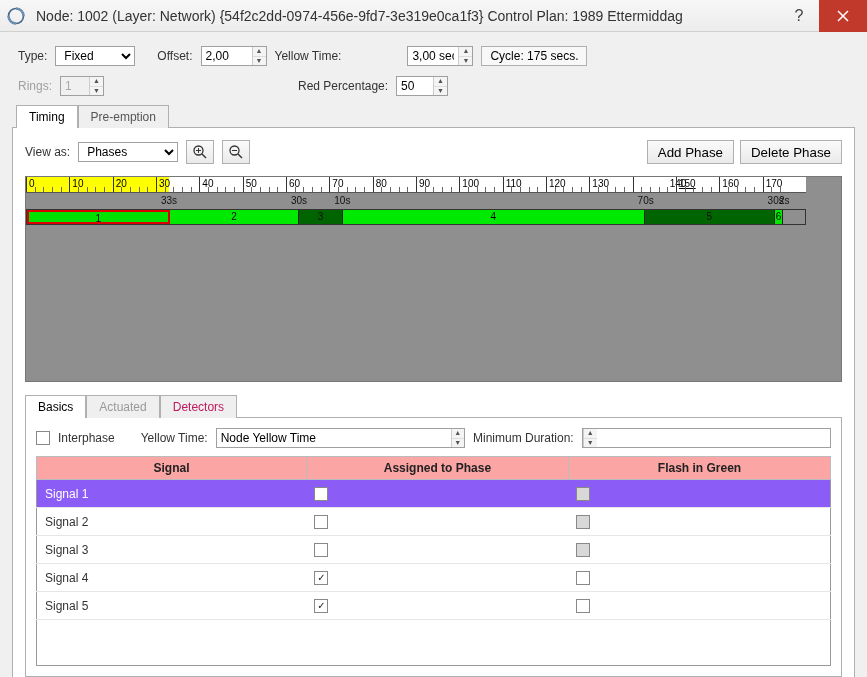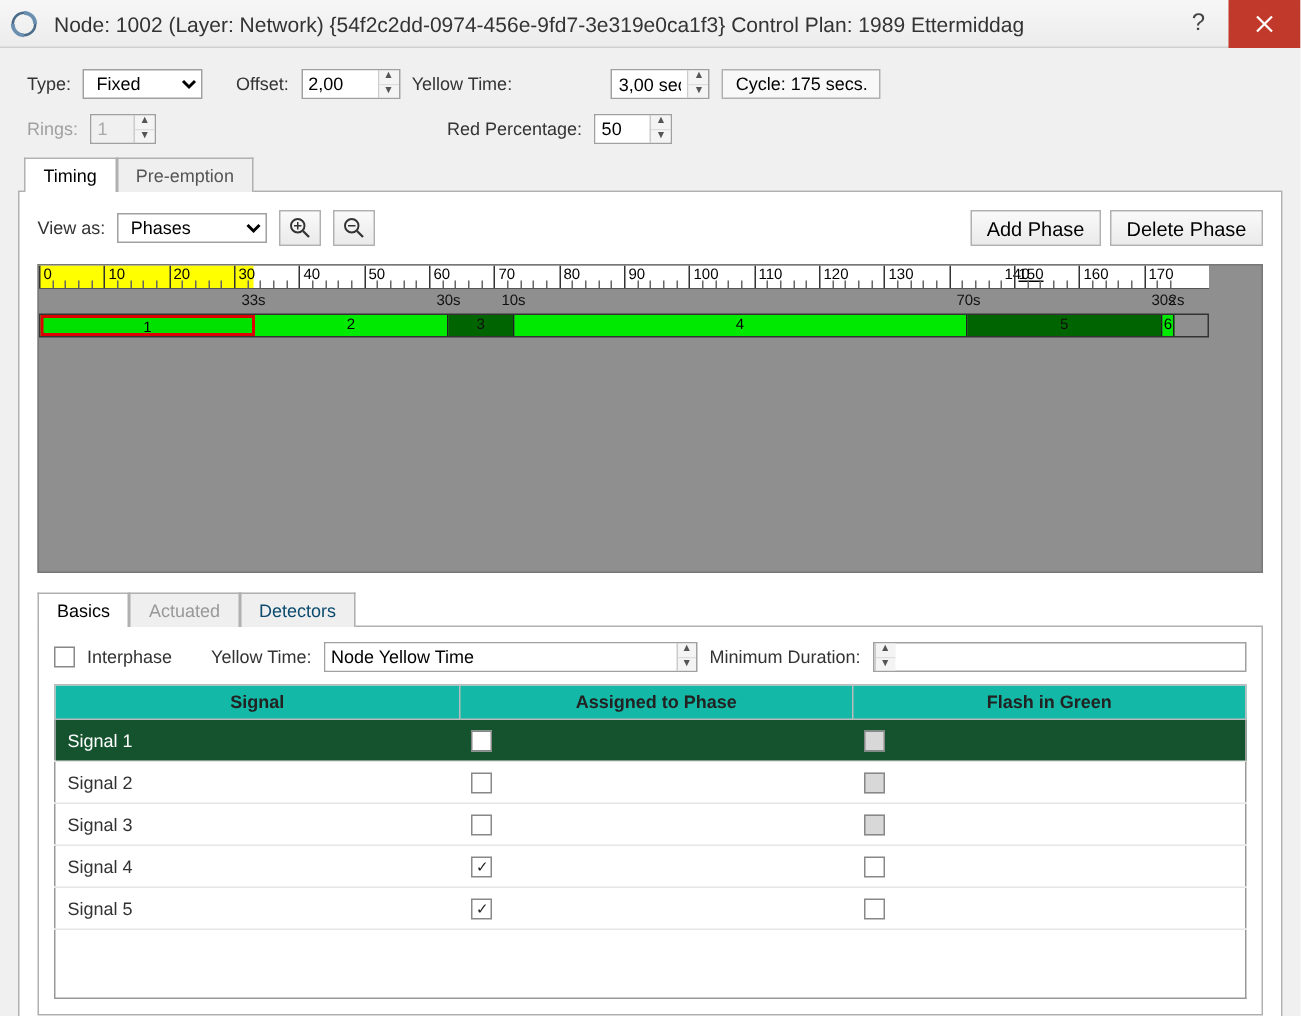--- a/index.html
+++ b/index.html
@@ -164,29 +164,29 @@
   .chk {
     width:14px; height:14px; border:1px solid #888; background:#fff;
     display:inline-flex; align-items:center; justify-content:center;
     font-size:10px; color:#222;
   }
   .chk.filled { background:#d8d8d8; }
   table.signals {
     width:100%; border-collapse:collapse; border:1px solid #999;
   }
   table.signals th {
-    background:#14b8a6; border:1px solid #bbb; padding:4px 6px;
+    background:#fca5a5; border:1px solid #bbb; padding:4px 6px;
     font-weight:600; font-size:12px; color:#222;
   }
   table.signals td {
     border-bottom:1px solid #e6e6e6; padding:5px 8px;
     font-size:12px; color:#333; height:28px;
   }
   tr.selected td {
-    background:#14532d; color:#fff;
+    background:#8b5cf6; color:#fff;
   }
   tr.padrow td { height:46px; border-bottom:none; }
   .cell-chk { display:flex; }
   .swirl-logo { width:20px; height:20px; }
 </style>
 </head>
 <body>
 
 <div class="titlebar">
   <div class="logo">
@@ -391,21 +391,21 @@
         <div class="seg seg-light" style="left: 40.5556%; width: 38.8889%;">4</div>
         <div class="seg seg-dark" style="left: 79.4444%; width: 16.6667%;">5</div>
         <div class="seg seg-light" style="left: 96.1111%; width: 1.11111%;">6</div>
       </div>
   </div>
 
   <div class="bottom-tabs-area">
     <div class="inner-tabs">
       <div class="tab active">Basics</div>
       <div class="tab" style="color:#999">Actuated</div>
-      <div class="tab" style="color:#0c4a6e">Detectors</div>
+      <div class="tab" style="color:#be185d">Detectors</div>
     </div>
     <div class="inner-panel">
 
       <div class="inter-row">
         <span class="chk"></span>
         <span class="lbl">Interphase</span>
         <span style="width:10px"></span>
         <span class="lbl">Yellow Time:</span>
         <div class="spin" style="flex:1">
           <input style="width: 100%;" value="Node Yellow Time">

